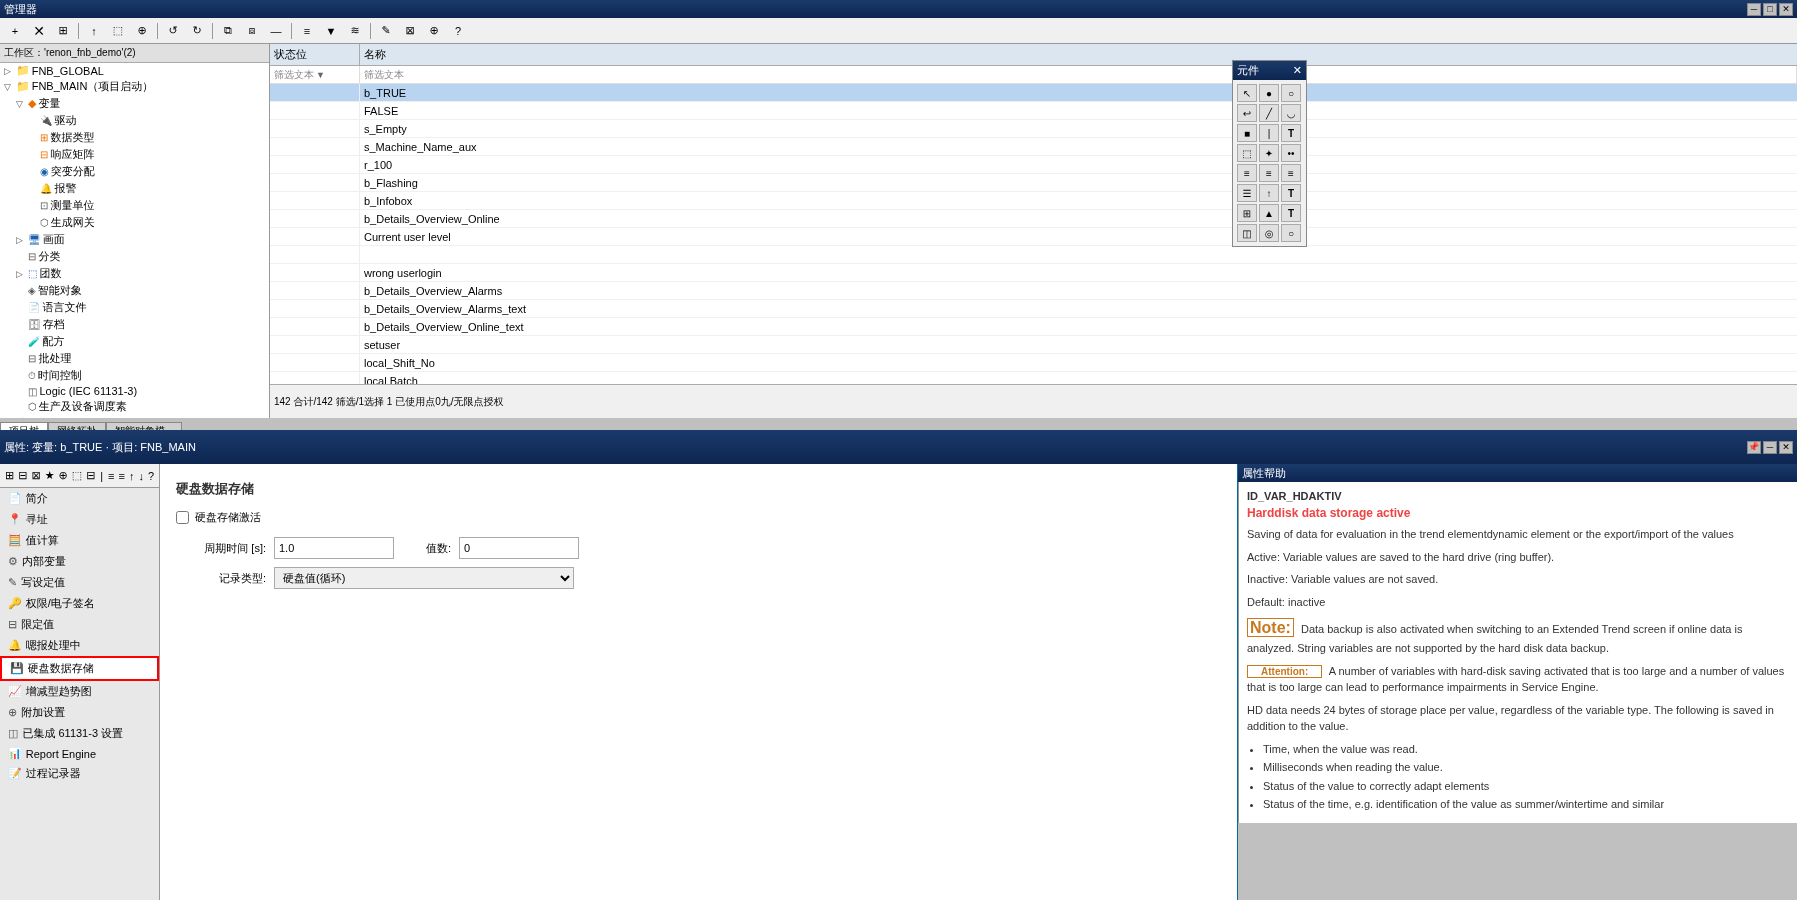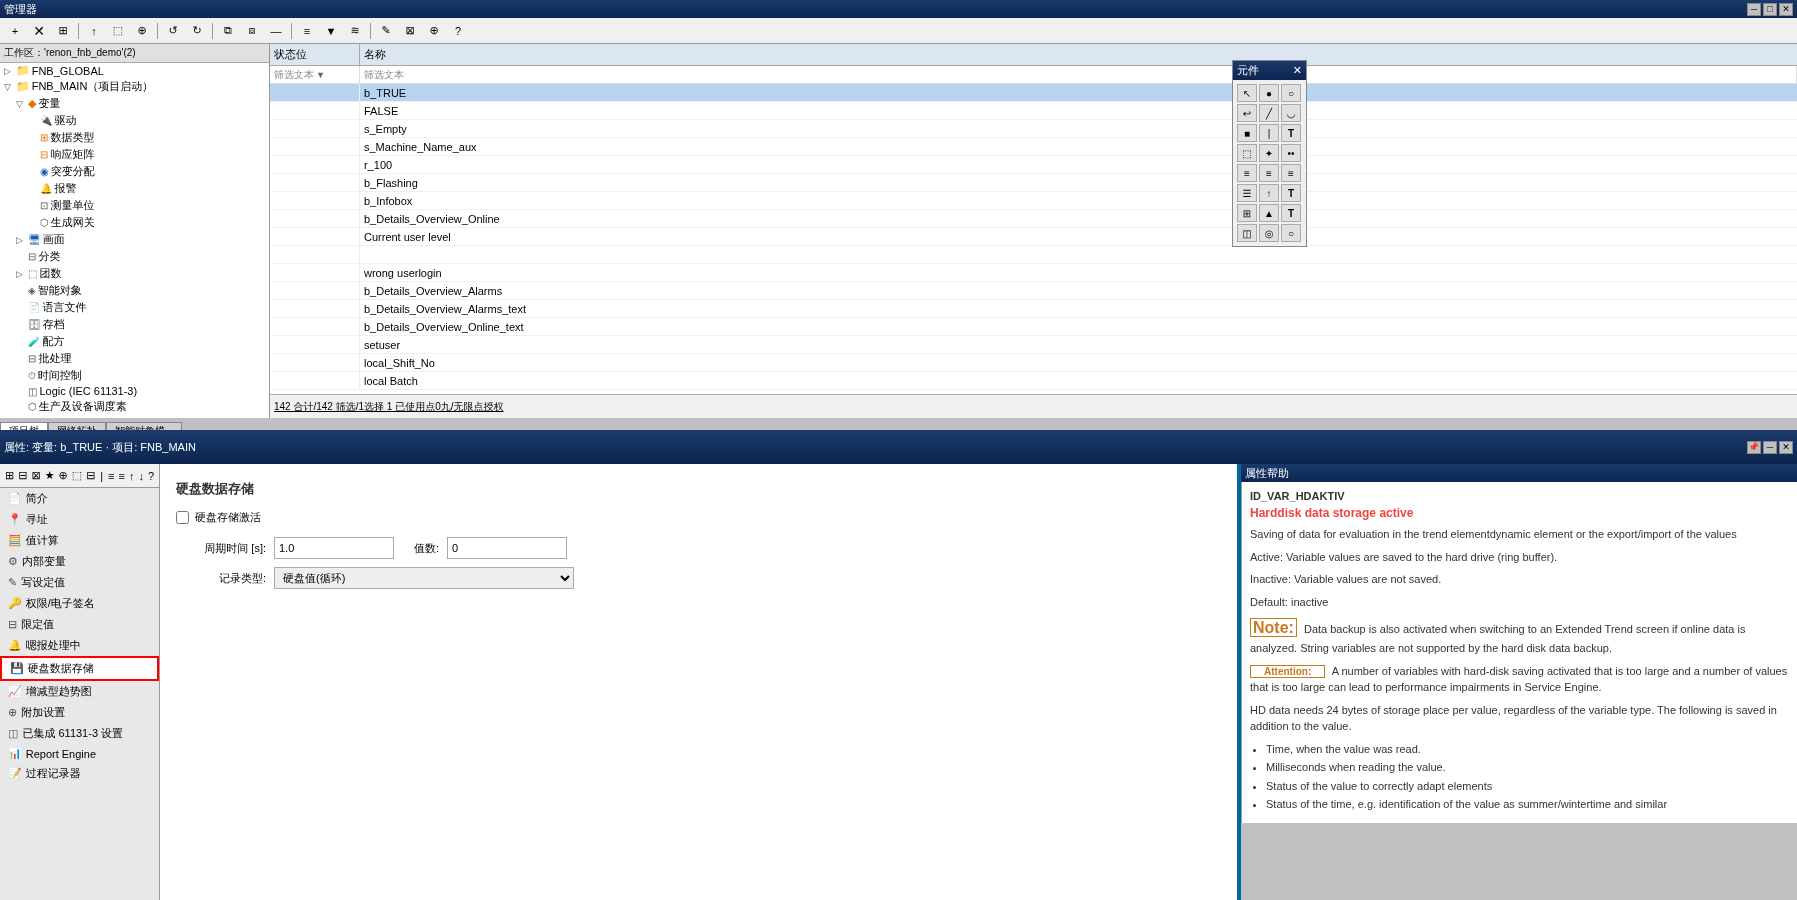--- a/index.html
+++ b/index.html
@@ -125,26 +125,26 @@
     .var-row {
       display: flex;
       height: 18px;
       border-bottom: 1px solid #f0f0f0;
     }
     .var-row.selected { background: #b8d4f0; }
     .var-cell-status { width: 90px; border-right: 1px solid #eee; padding: 0 4px; font-size: 11px; flex-shrink: 0; display: flex; align-items: center; }
     .var-cell-name { flex: 1; padding: 0 4px; font-size: 11px; display: flex; align-items: center; }
 
     .var-statusbar {
-      height: 24px;
+      height: 34px;
       background: #f0f0f0;
       border-top: 1px solid #aaa;
       font-size: 10px;
       padding: 2px 4px;
-      display: flex; align-items: center; text-decoration: underline;
+      display: flex; align-items: center;
     }
 
     
     .top-tabs {
       height: 20px;
       display: flex;
       align-items: flex-end;
       background: #c0c0c0;
     }
     .top-tab {
@@ -720,32 +720,32 @@
 
     <div class="props-main">
       <div class="props-section-title">硬盘数据存储</div>
       <div class="props-checkbox-row">
         <input type="checkbox" style="">
         <label>硬盘存储激活</label>
       </div>
       <div class="props-form-row">
         <div class="props-label">周期时间 [s]:</div>
         <input class="props-input" type="text" value="1.0" style="">
-        <span style="margin-left:12px; font-size:11px;">值数:</span>
+        <span style="margin-left:24px; font-size:11px;">值数:</span>
         <input class="props-input" type="text" value="0" style="">
       </div>
       <div class="props-form-row">
         <div class="props-label">记录类型:</div>
         <select class="props-select">
           <option>硬盘值(循环)</option>
         </select>
       </div>
     </div>
 
-    <div style="display:flex; flex-direction:column; width:560px; border-left:4px solid #0369a1;">
+    <div style="display:flex; flex-direction:column; width:560px; border-left:1px solid #0369a1;">
       <div class="help-title">
         <span>属性帮助</span>
       </div>
       <div class="help-panel">
         <div class="help-id">ID_VAR_HDAKTIV</div>
         <div class="help-heading">Harddisk data storage active</div>
         <div class="help-text">Saving of data for evaluation in the trend elementdynamic element or the export/import of the values</div>
         <div class="help-text">Active: Variable values are saved to the hard drive (ring buffer).</div>
         <div class="help-text">Inactive: Variable values are not saved.</div>
         <div class="help-text">Default: inactive</div>

